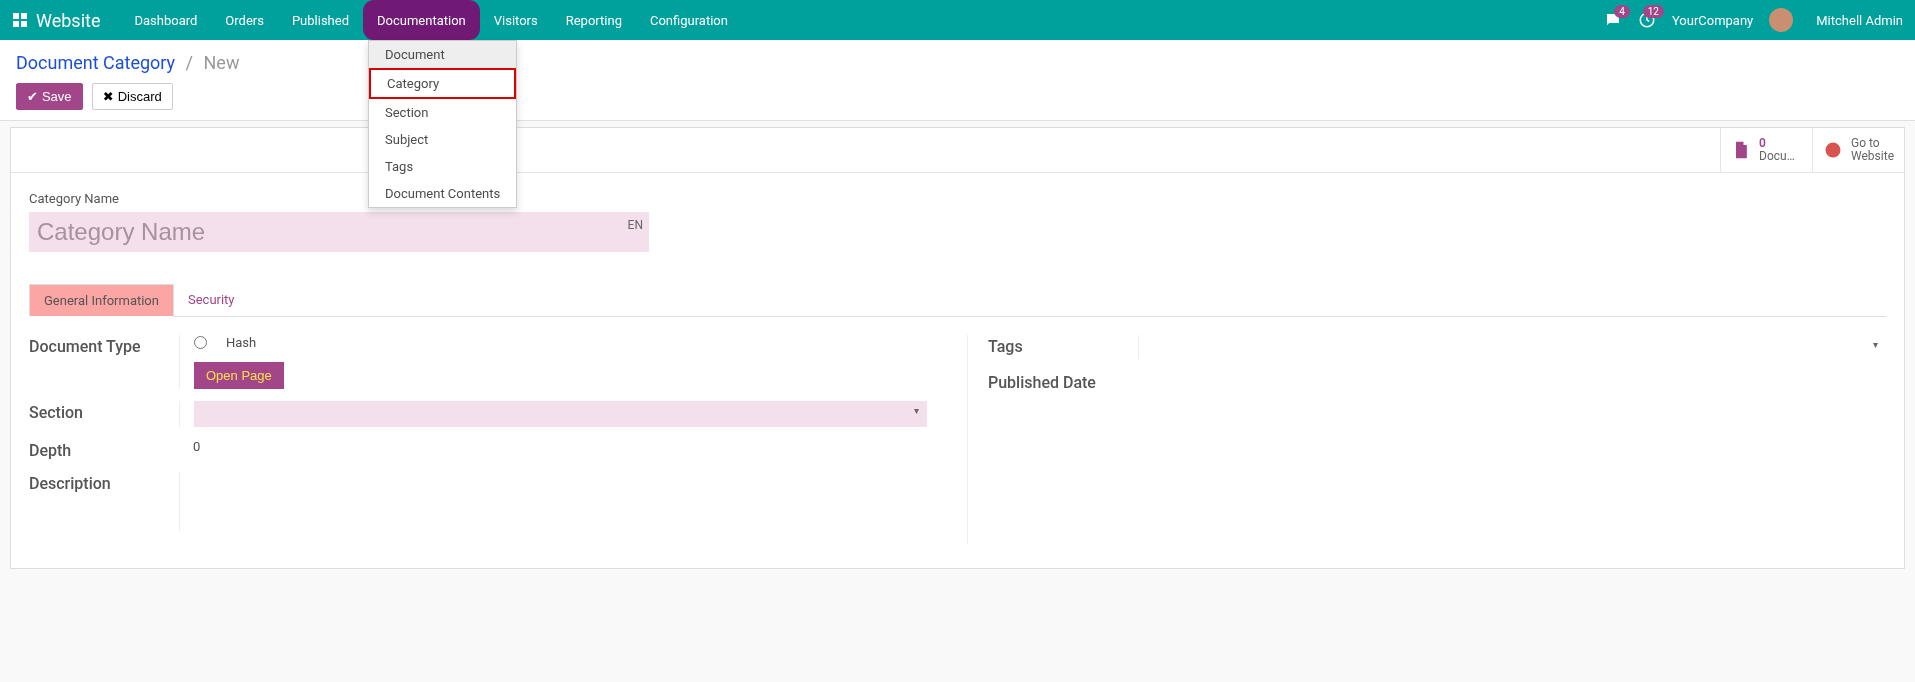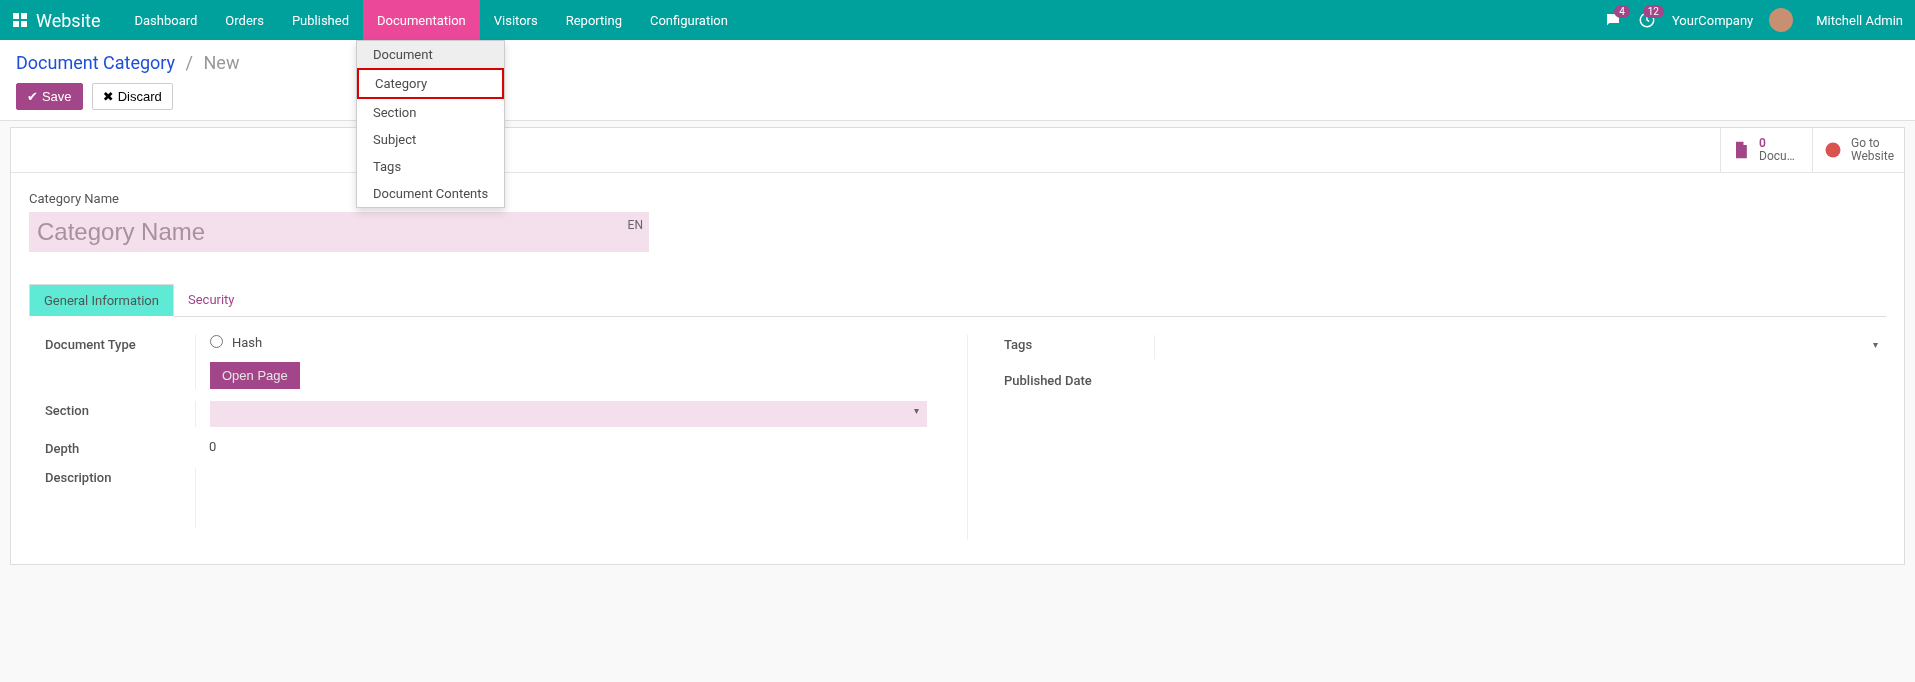--- a/index.html
+++ b/index.html
@@ -3,28 +3,28 @@
 <meta charset="utf-8">
 <style>
 * { box-sizing: border-box; margin: 0; padding: 0; }
 body { font-family: -apple-system, BlinkMacSystemFont, "Segoe UI", Roboto, sans-serif; font-size: 13px; color: #4c4c4c; background: #f9f9f9; }
 
 .navbar { background: #00a09d; height: 40px; display: flex; align-items: center; padding: 0 12px; color: #fff; position: relative; }
 .navbar .apps-icon { margin-right: 8px; display: flex; align-items: center; }
 .navbar .brand { font-size: 18px; font-weight: 400; margin-right: 20px; }
 .nav-items { display: flex; height: 100%; }
 .nav-item { padding: 4px 14px; display: flex; align-items: center; cursor: pointer; font-size: 13px; color: #fff; height: 100%; }
-.nav-item.active { background: #ec4899; }
+.nav-item.active { background: #701a75; border-radius: 11px; }
 .nav-right { margin-left: auto; display: flex; align-items: center; gap: 16px; }
 .nav-icon-badge { position: relative; display: flex; align-items: center; }
 .badge { position: absolute; top: -6px; right: -8px; background: #a24689; color: #fff; border-radius: 8px; font-size: 10px; padding: 1px 5px; min-width: 14px; text-align: center; }
 .avatar { width: 24px; height: 24px; border-radius: 50%; background: #c89070; display: inline-block; }
 
 .dropdown {
-  position: absolute; top: 40px; left: 356px; background: #fff; border: 1px solid #ccc;
+  position: absolute; top: 40px; left: 368px; background: #fff; border: 1px solid #ccc;
   box-shadow: 0 4px 8px rgba(0,0,0,0.15); min-width: 148px; z-index: 100;
 }
 .dropdown-item { padding: 6px 16px; cursor: pointer; font-size: 13px; color: #4c4c4c; }
 .dropdown-item.hl { border: 2px solid #d00; }
 .dropdown-item.first { background: #eee; }
 
 .controlbar { padding: 12px 16px 10px; background: #fff; border-bottom: 1px solid #e0e0e0; }
 .breadcrumb { font-size: 18px; margin-bottom: 10px; }
 .breadcrumb .link { color: #1d4ed8; cursor: pointer; }
 .breadcrumb .sep { color: #999; margin: 0 6px; }
@@ -46,29 +46,29 @@
 
 .sheet-body { padding: 18px 18px 24px; }
 .field-label { font-size: 13px; color: #555; margin-bottom: 6px; }
 .title-wrap { position: relative; width: 620px; }
 .title-input { width: 100%; font-size: 24px; padding: 6px 8px; border: none; background: #f3e0ec; color: #888; }
 .title-input::placeholder { color: #aa8fa1; }
 .lang-tag { position: absolute; right: 6px; top: 6px; font-size: 12px; color: #666; }
 
 .tabs { display: flex; border-bottom: 1px solid #ddd; margin-top: 32px; }
 .tab { padding: 8px 14px; cursor: pointer; color: #a24689; }
-.tab.active { border: 1px solid #ddd; border-bottom: 1px solid #fff; margin-bottom: -1px; background: #5eead4; color: #555; }
+.tab.active { border: 1px solid #ddd; border-bottom: 1px solid #fff; margin-bottom: -1px; background: #fca5a5; color: #555; }
 
 .form-grid { display: flex; gap: 40px; margin-top: 18px; }
 .col { flex: 1; }
 .frow { display: flex; margin-bottom: 12px; align-items: flex-start; }
-.frow .lbl { width: 150px; font-size: 13px; color: #555; font-weight: 500; padding-top: 2px; margin-left: 16px; }
+.frow .lbl { width: 150px; font-size: 16px; color: #555; font-weight: 500; padding-top: 2px; }
 .frow .val { flex: 1; border-left: 1px solid #eee; padding-left: 14px; }
-.radio-row { display: flex; align-items: flex-start; gap: 9px; margin-bottom: 6px; }
-.btn-open { background: #a24689; color: #e5e5e5; border: none; padding: 6px 12px; margin-top: 6px; cursor: pointer; font-size: 13px; }
+.radio-row { display: flex; align-items: center; gap: 19px; margin-bottom: 6px; }
+.btn-open { background: #a24689; color: #fde047; border: none; padding: 6px 12px; margin-top: 6px; cursor: pointer; font-size: 13px; }
 .select-fake { width: 100%; background: #f3e0ec; border: none; height: 26px; position: relative; }
 .select-fake:after { content: "▾"; position: absolute; right: 8px; top: 4px; font-size: 10px; color: #666; }
 .tags-input { width: 100%; min-height: 24px; position: relative; }
 .tags-input:after { content: "▾"; position: absolute; right: 8px; top: 4px; font-size: 10px; color: #666; }
 .divider-v { border-left: 1px solid #eee; }
 
 svg { display: block; }
 </style>
 </head>
 <body>

